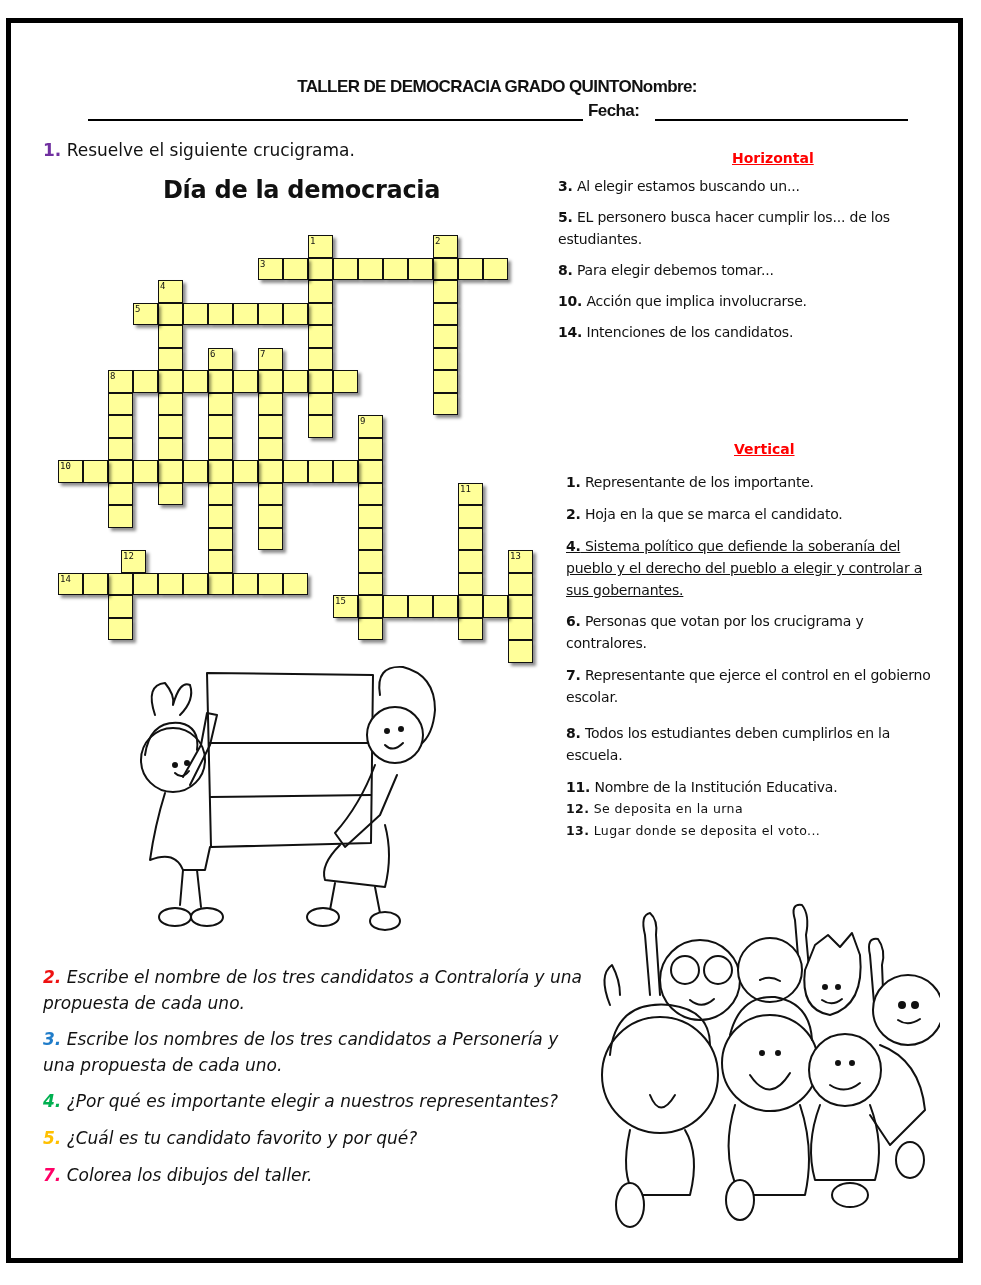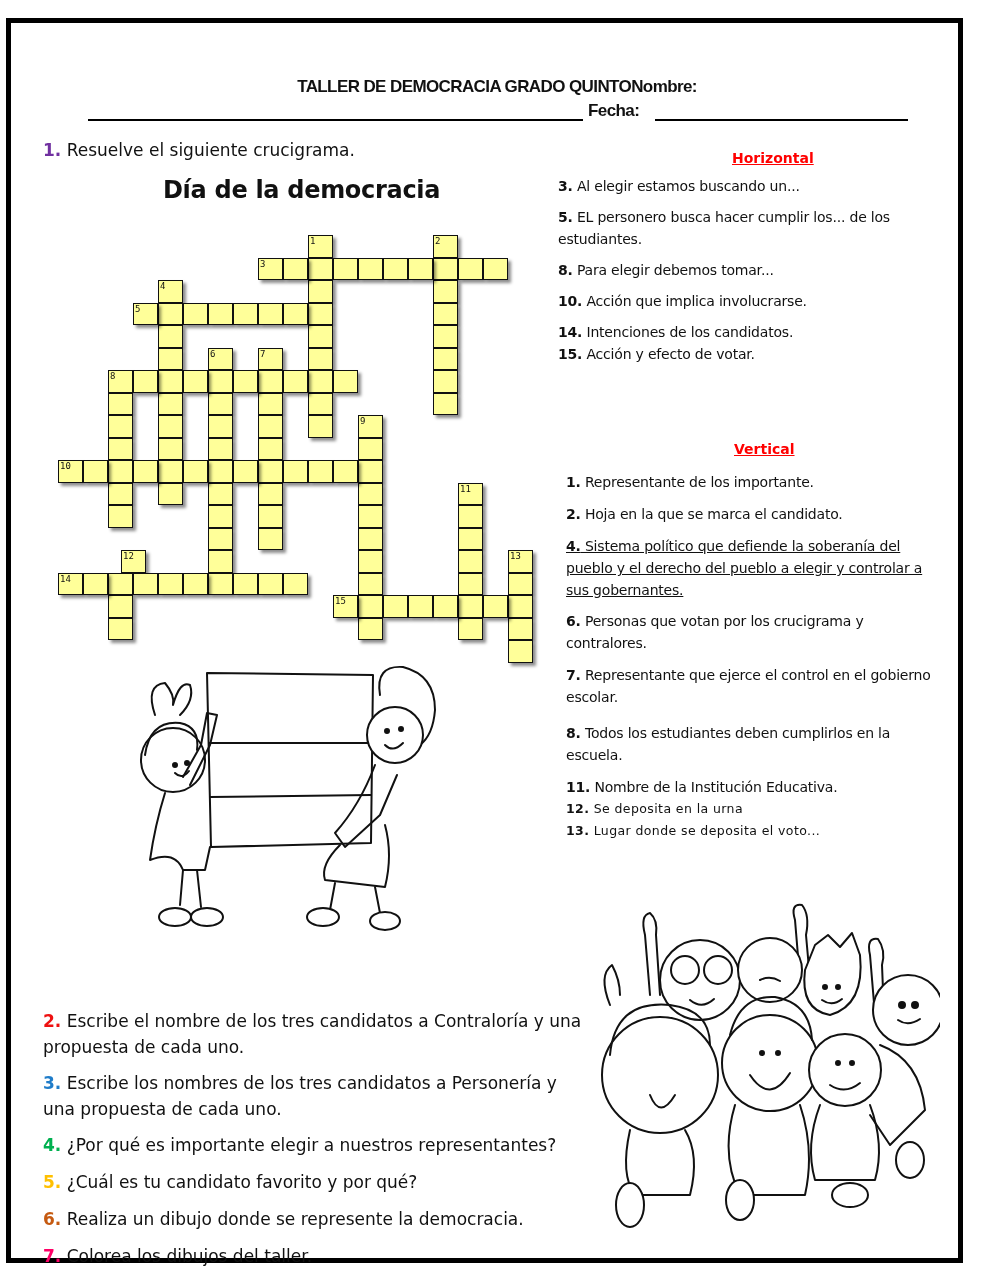--- a/index.html
+++ b/index.html
@@ -188,21 +188,20 @@
     <div class="cell" style="left: 425px; top: 360px;"></div>
   </div>
 
 <div class="abs clue-h" style="left:732px; top:150px;">Horizontal</div>
 <div id="hclues" class="abs" style="left:558px; top:175px;">
     <div class="clue" style="margin-bottom: 9px;"><b>3.</b><span> Al elegir estamos buscando un...</span></div>
     <div class="clue" style="margin-bottom: 9px;"><b>5.</b><span> EL personero busca hacer cumplir los... de los estudiantes.</span></div>
     <div class="clue" style="margin-bottom: 9px;"><b>8.</b><span> Para elegir debemos tomar...</span></div>
     <div class="clue" style="margin-bottom: 9px;"><b>10.</b><span>  Acción que implica involucrarse.</span></div>
     <div class="clue" style=""><b>14.</b><span>  Intenciones de los candidatos.</span></div>
-    <div class="clue" style="margin-bottom: 9px;"><b>15.</b><span>  Acción y efecto de votar.</span></div>
   </div>
 
 <div class="abs clue-h" style="left:734px; top:441px;">Vertical</div>
 <div id="vclues" class="abs" style="left:566px; top:471px;">
     <div class="clue" style="margin-bottom: 10px;"><b>1.</b><span> Representante de los importante.</span></div>
     <div class="clue" style="margin-bottom: 10px;"><b>2.</b><span> Hoja en la que se marca el candidato.</span></div>
     <div class="clue" style="margin-bottom: 9px; text-decoration: underline;"><b>4.</b><span>  Sistema político que defiende la soberanía del pueblo y el derecho del pueblo a elegir y controlar a sus gobernantes.</span></div>
     <div class="clue" style="margin-bottom: 10px;"><b>6.</b><span> Personas que votan por los crucigrama y contralores.</span></div>
     <div class="clue" style="margin-bottom: 14px;"><b>7.</b><span> Representante que ejerce el control en el gobierno escolar.</span></div>
     <div class="clue" style="margin-bottom: 10px;"><b>8.</b><span>  Todos los estudiantes deben cumplirlos en la escuela.</span></div>
@@ -234,26 +233,25 @@
   <circle cx="252" cy="76" r="2" fill="#111"></circle>
   <circle cx="266" cy="74" r="2" fill="#111"></circle>
   <path d="M250 90 Q258 98 268 88"></path>
   <path d="M240 110 Q225 150 200 178 L210 192 L245 160 L262 120"></path>
   <path d="M205 190 Q185 210 190 225 L250 232 Q258 200 250 170"></path>
   <path d="M200 228 L195 255 M240 232 L245 258"></path>
   <ellipse cx="188" cy="262" rx="16" ry="9" fill="#fff"></ellipse>
   <ellipse cx="250" cy="266" rx="15" ry="9" fill="#fff"></ellipse>
 </svg>
 
-<div id="questions" class="abs" style="left:43px; top:1008px; width:545px;">
+<div id="questions" class="abs" style="left:43px; top:964px; width:545px;font-style:italic;">
     <div class="q" style="margin-bottom: 10px;"><span class="qn" style="color: rgb(238, 17, 17);">2.</span><span> Escribe el nombre de los tres candidatos a Contraloría y una propuesta de cada uno.</span></div>
     <div class="q" style="margin-bottom: 10px;"><span class="qn" style="color: rgb(31, 124, 201);">3.</span><span> Escribe los nombres de los tres candidatos a Personería y una propuesta de cada uno.</span></div>
     <div class="q" style="margin-bottom: 11px;"><span class="qn" style="color: rgb(0, 176, 80);">4.</span><span> ¿Por qué es importante elegir a nuestros representantes?</span></div>
     <div class="q" style="margin-bottom: 11px;"><span class="qn" style="color: rgb(255, 192, 0);">5.</span><span> ¿Cuál es tu candidato favorito y por qué?</span></div>
-    <div class="q" style="margin-bottom: 11px;"><span class="qn" style="color: rgb(197, 90, 17);">6.</span><span> Realiza un dibujo donde se represente la democracia.</span></div>
     <div class="q" style="margin-bottom: 0px;"><span class="qn" style="color: rgb(255, 0, 102);">7.</span><span> Colorea los dibujos del taller.</span></div>
   </div>
 
 <svg class="art" style="left:590px; top:895px;" width="350" height="335" viewBox="0 0 350 335" fill="none" stroke="#111" stroke-width="2" stroke-linejoin="round" stroke-linecap="round">
 
   <path d="M60 100 L55 40 Q50 20 60 18 Q68 25 66 40 L70 100"></path>
   <path d="M210 85 L205 25 Q200 8 212 10 Q220 20 216 40 L220 85"></path>
   <path d="M285 120 L280 60 Q276 42 288 44 Q296 55 292 70 L294 120"></path>
   <path d="M20 110 Q8 80 22 70 Q30 85 30 100"></path>
 

